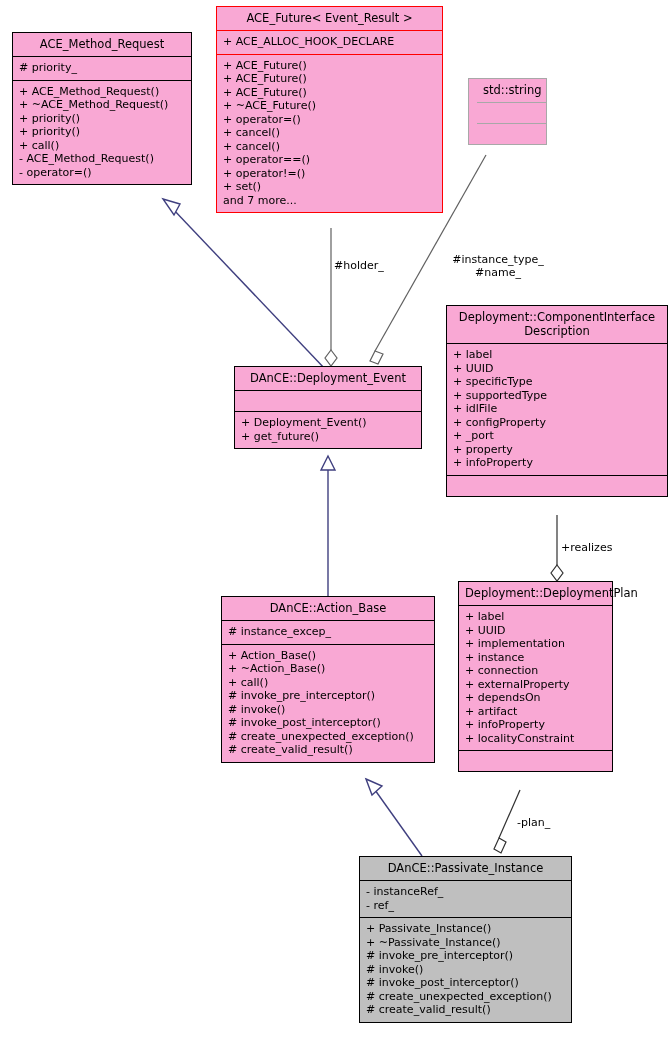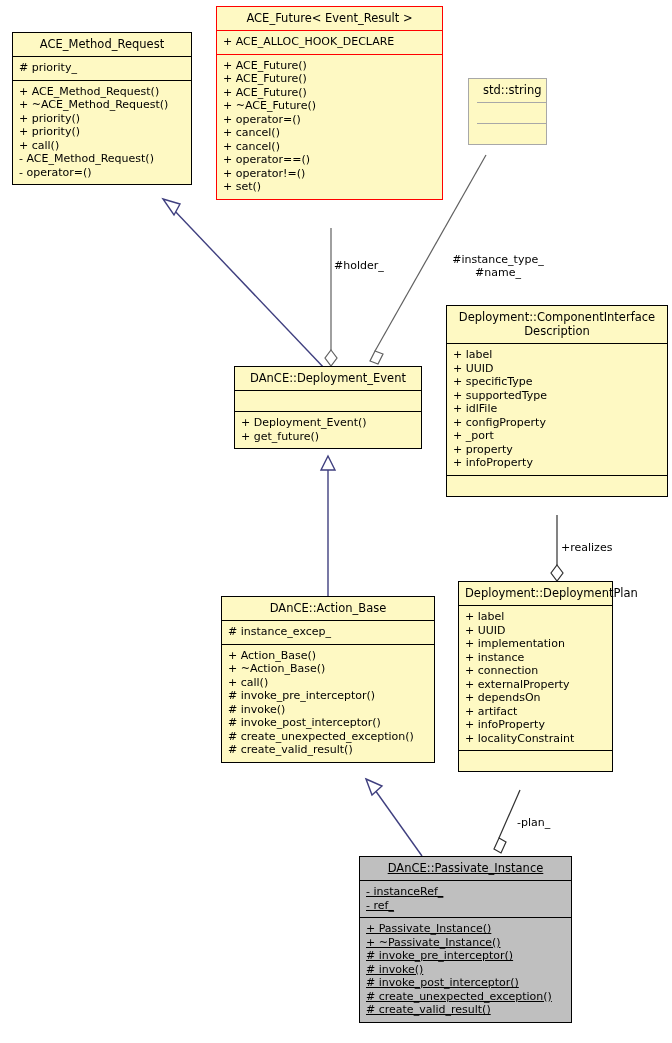--- a/index.html
+++ b/index.html
@@ -21,29 +21,29 @@
     position: absolute;
     left: 0;
     top: 0;
     width: 672px;
     height: 1043px;
     pointer-events: none;
   }
   .uml-node {
     position: absolute;
     box-sizing: border-box;
-    background: #fef9c3;
+    background: #f9a8d4;
     border: 1px solid #000000;
     font-size: 11px;
     line-height: 13.5px;
     color: #000000;
   }
   .uml-node.red-border { border-color: #ff0000; }
   .uml-node.gray-border { border-color: #a8a8a8; padding-left: 8px; }
-  .uml-node.highlighted { background: #bfbfbf; text-decoration: underline; }
+  .uml-node.highlighted { background: #bfbfbf; }
 
   .node-title {
     text-align: center;
     padding: 4px 6px 5px 6px;
     font-size: 11.5px;
     line-height: 14px;
     white-space: pre-line;
   }
   .compartment {
     border-top: 1px solid #000000;
@@ -137,20 +137,21 @@
       <div class="member">+ ACE_Future()</div>
       <div class="member">+ ACE_Future()</div>
       <div class="member">+ ACE_Future()</div>
       <div class="member">+ ~ACE_Future()</div>
       <div class="member">+ operator=()</div>
       <div class="member">+ cancel()</div>
       <div class="member">+ cancel()</div>
       <div class="member">+ operator==()</div>
       <div class="member">+ operator!=()</div>
       <div class="member">+ set()</div>
+      <div class="member">and 7 more...</div>
     </div>
   </div>
 
   <div class="uml-node gray-border" style="left:468px; top:78px; width:79px;">
     <div class="node-title">std::string</div>
     <div class="compartment empty"></div>
     <div class="compartment empty"></div>
   </div>
 
   <div class="uml-node" style="left:234px; top:366px; width:188px;">

